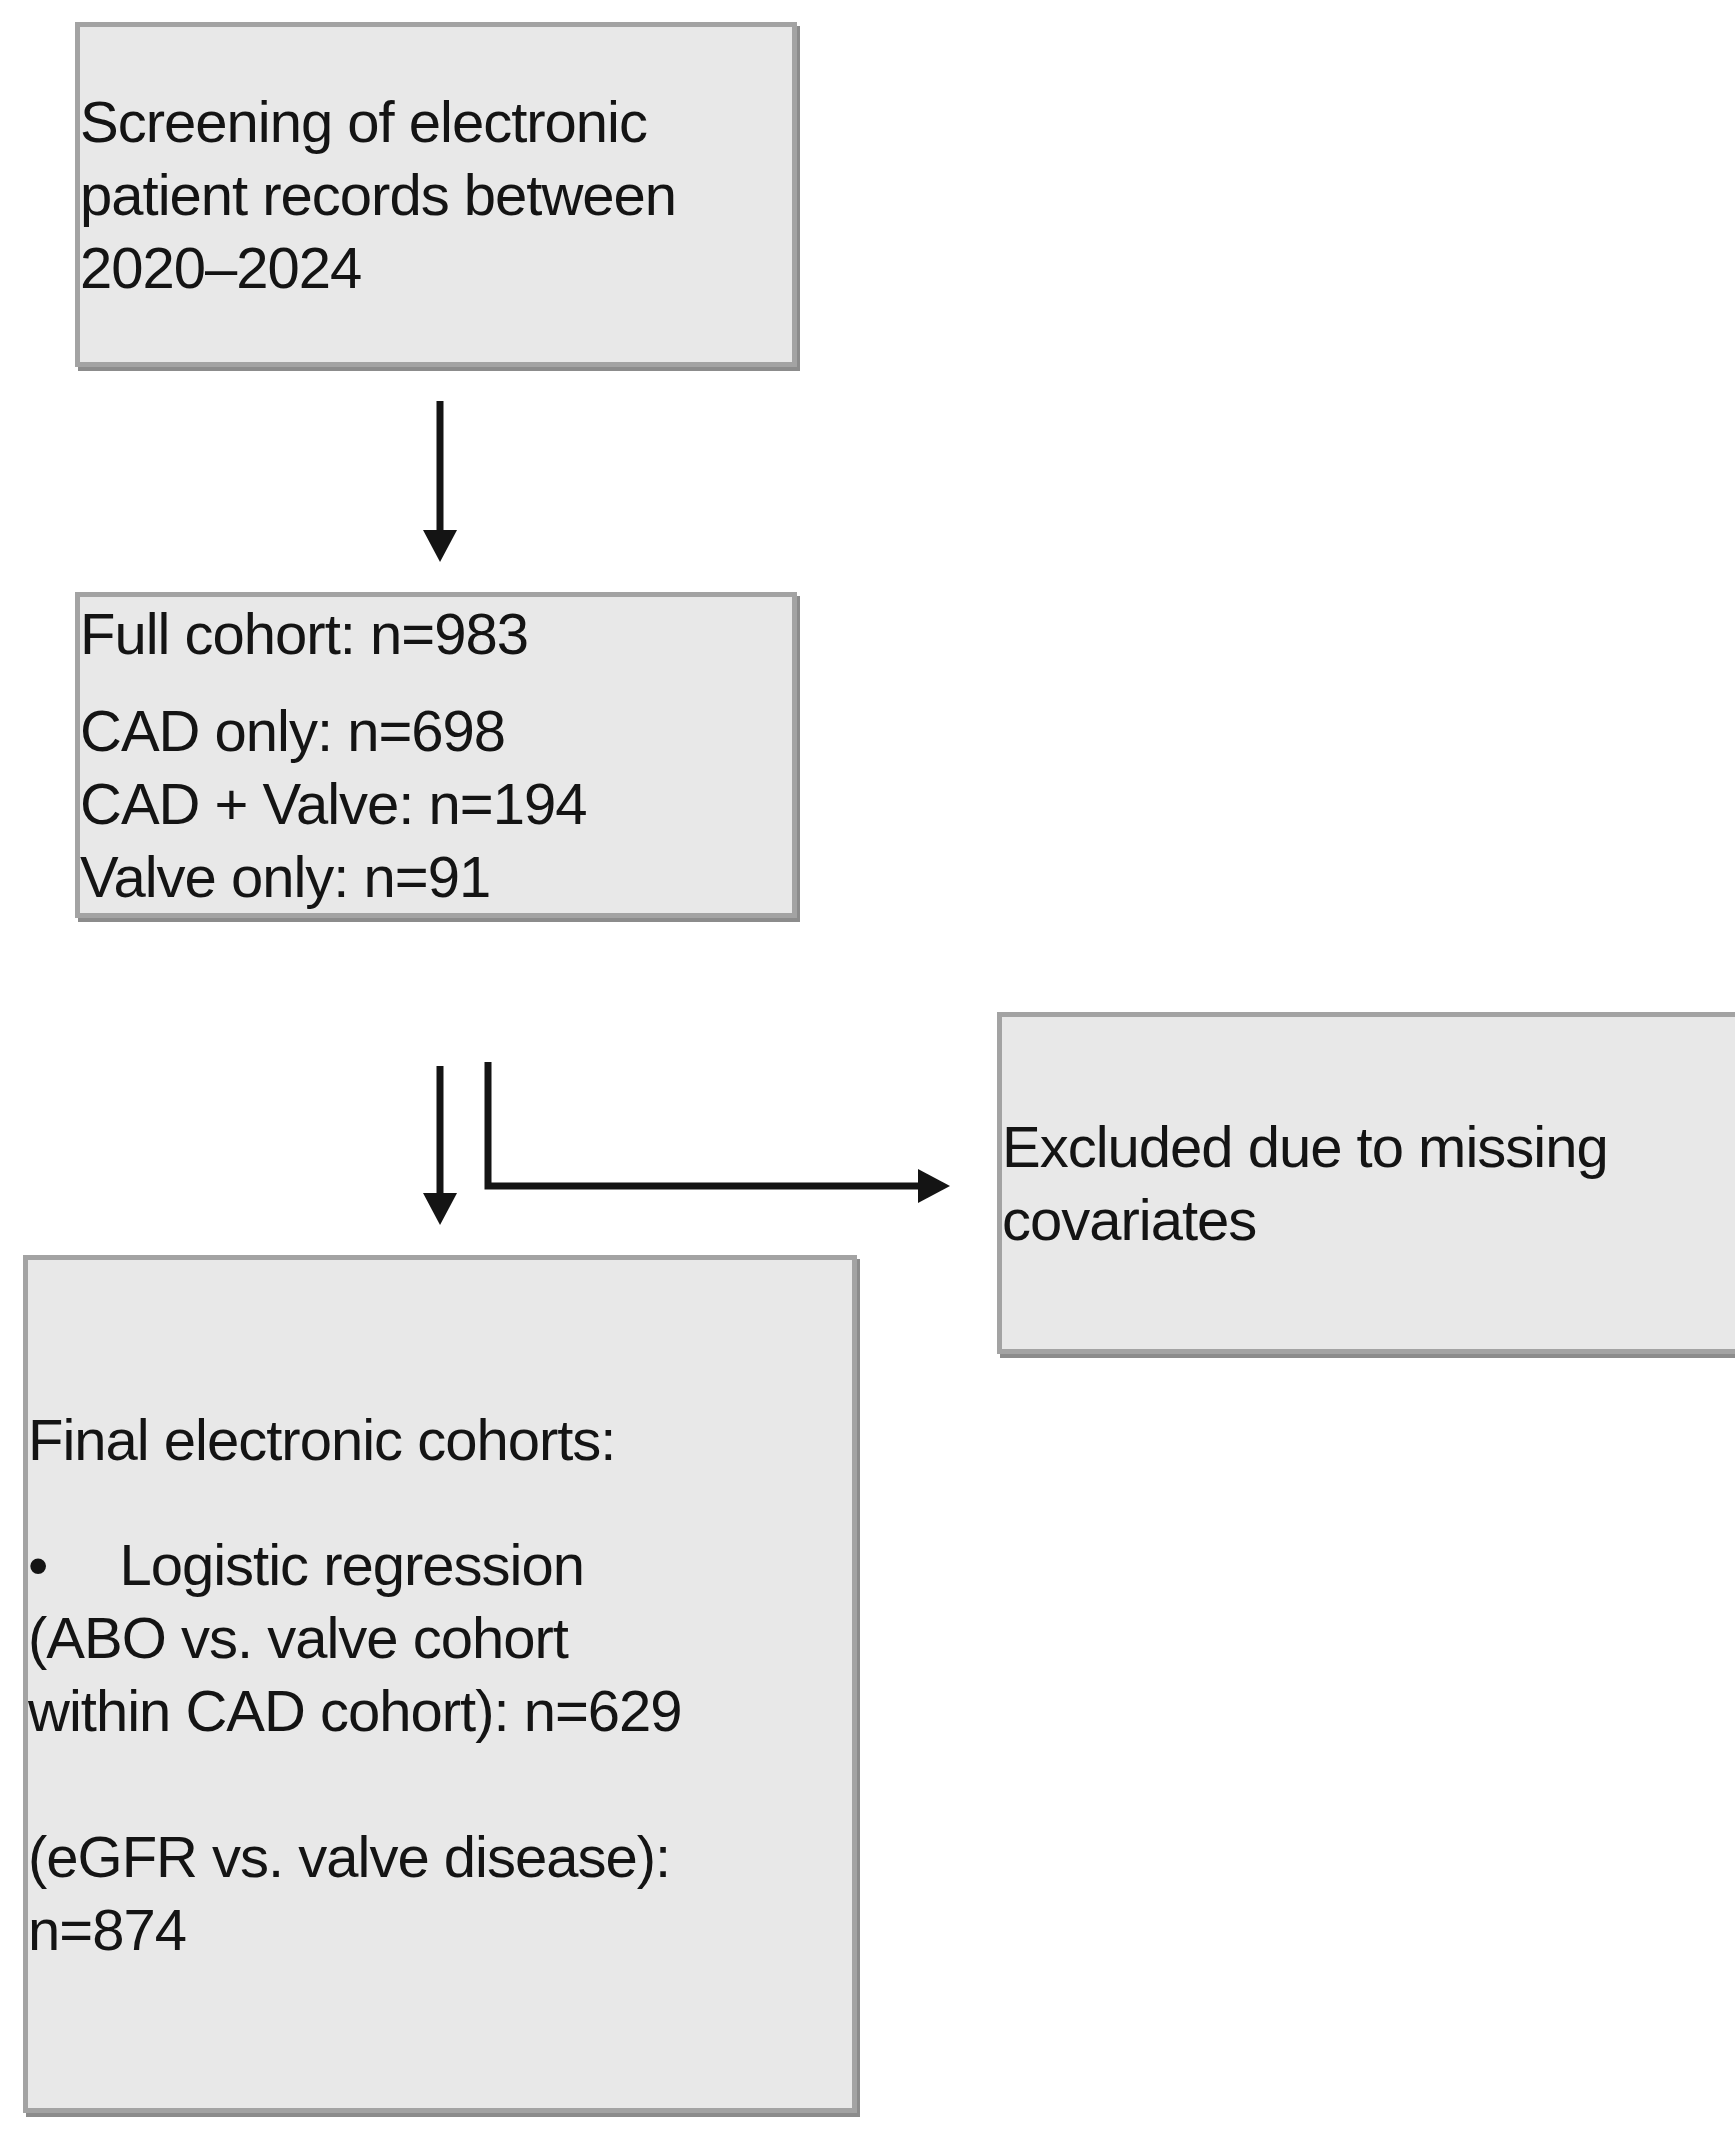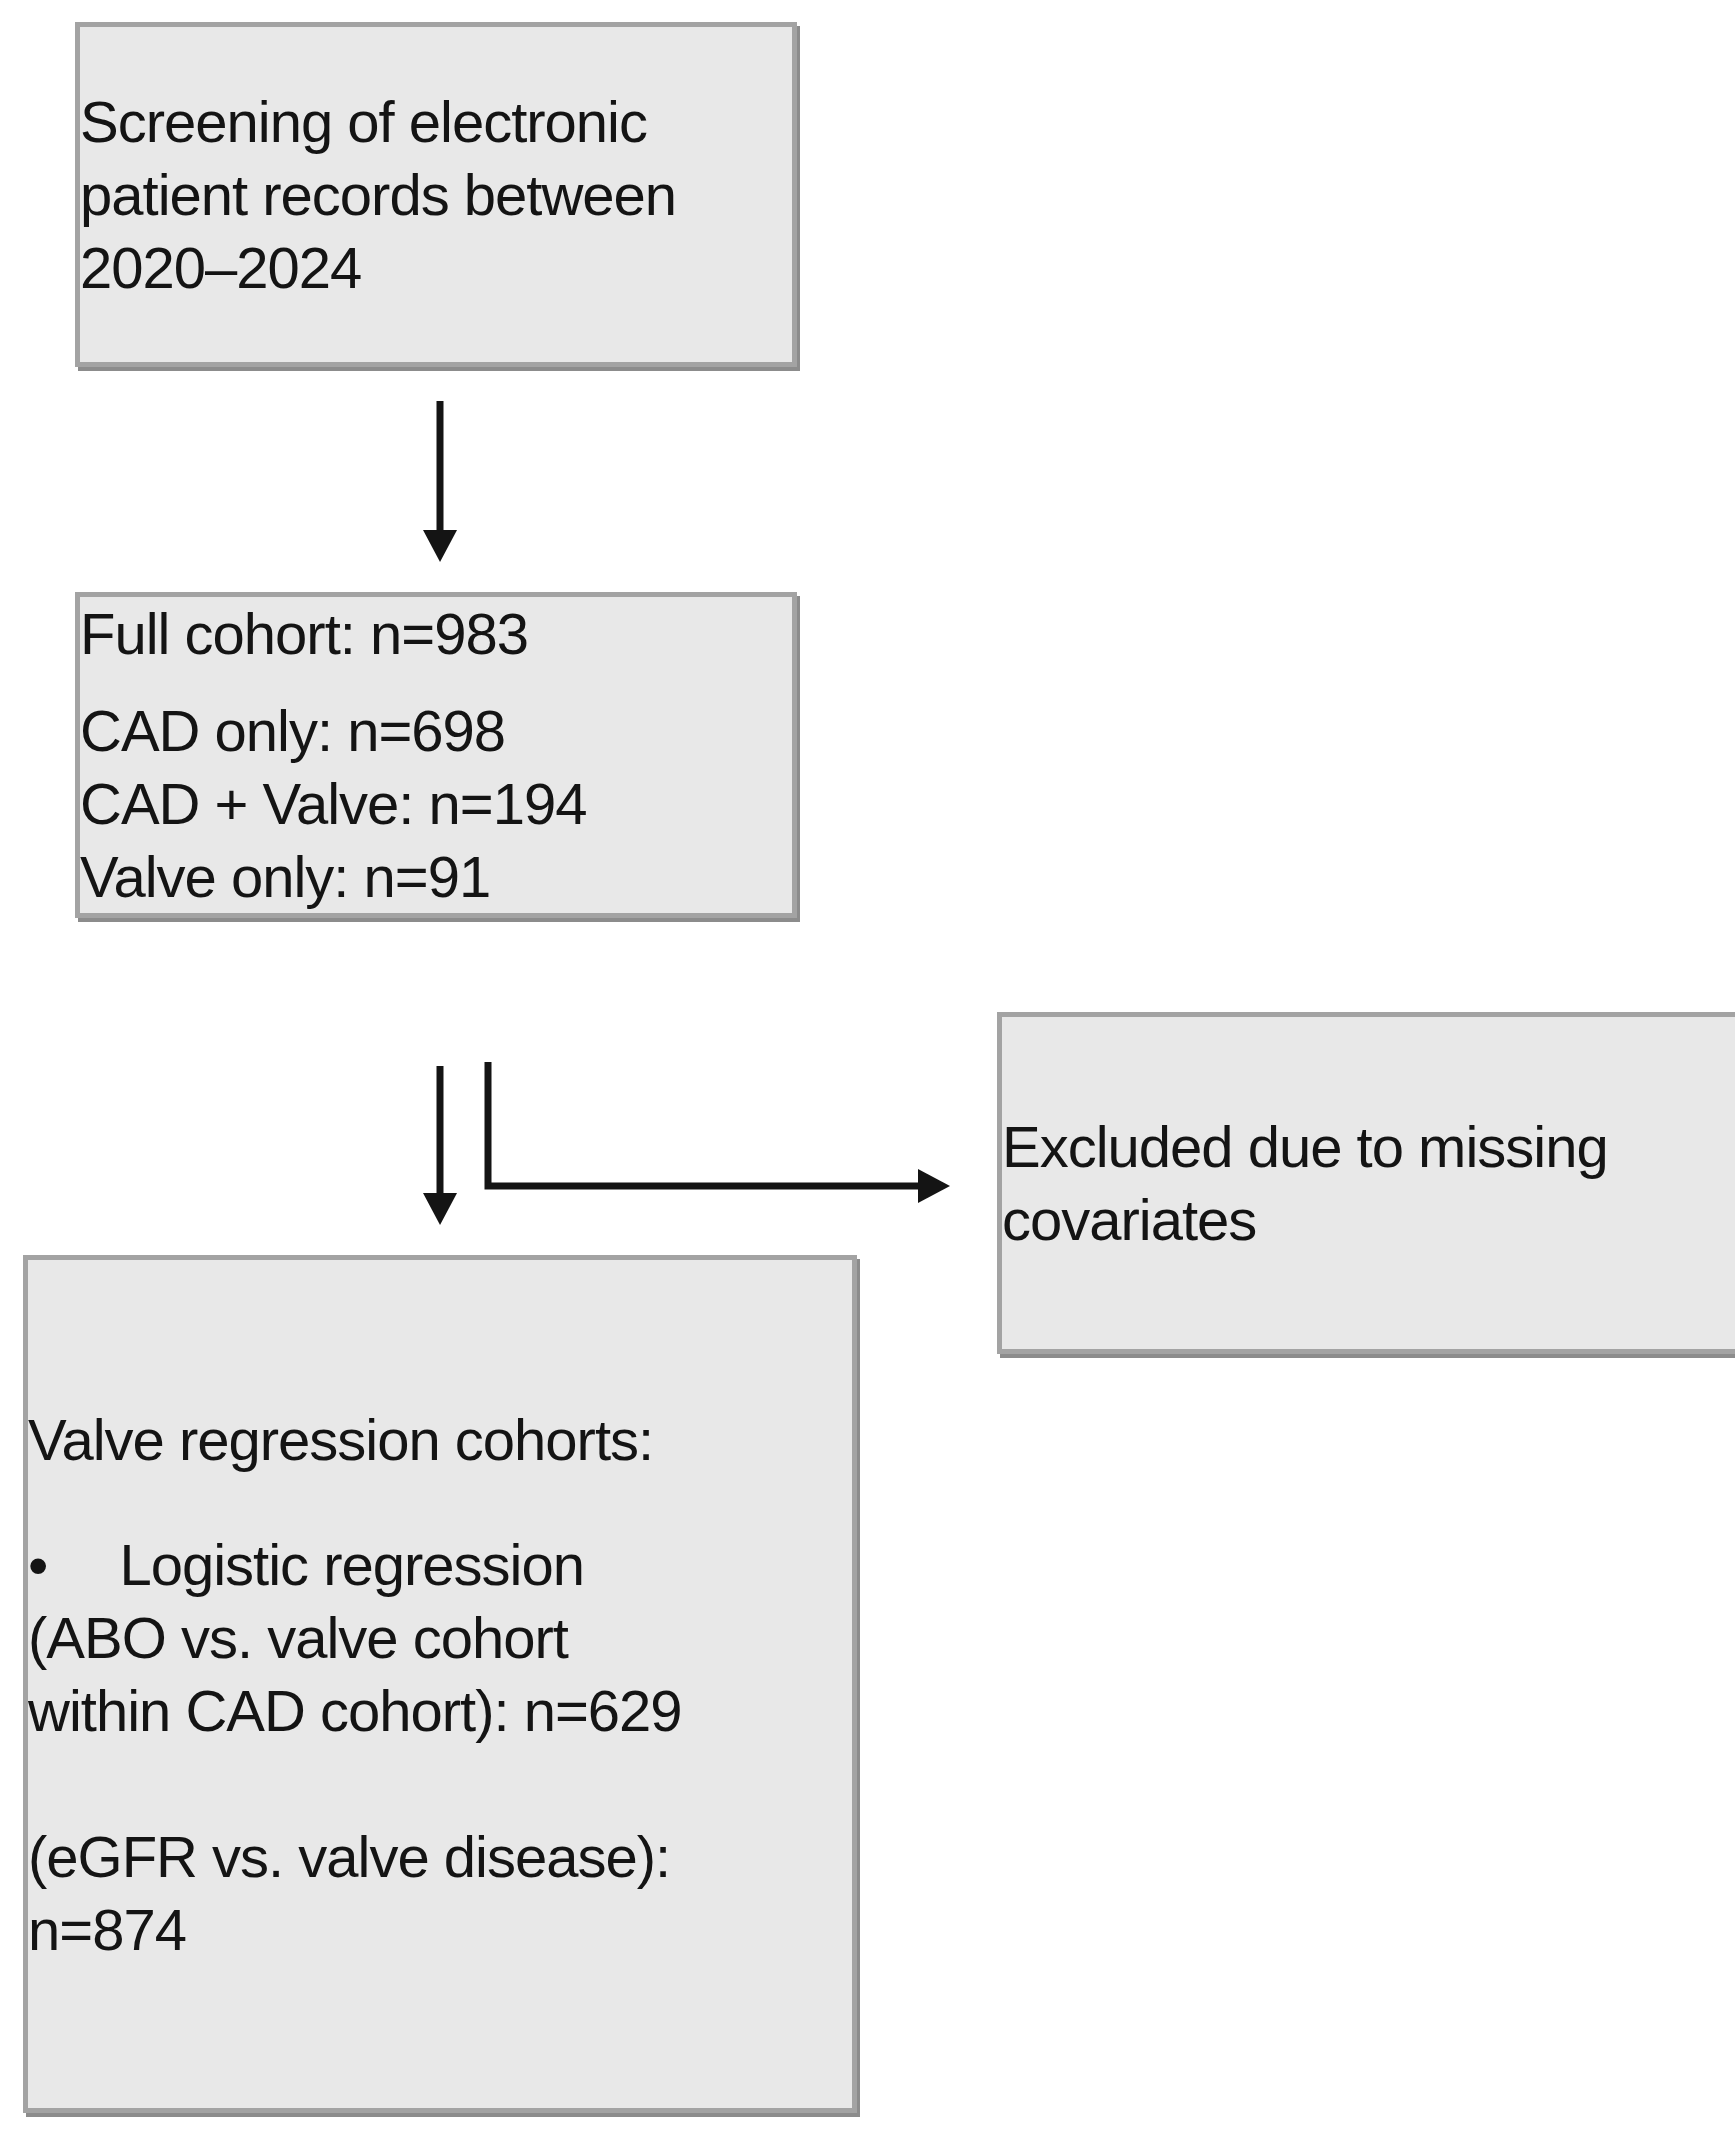--- a/index.html
+++ b/index.html
@@ -76,21 +76,21 @@
     <div class="line">CAD + Valve: n=194</div>
     <div class="line">Valve only: n=91</div>
   </div>
 
   <div class="box" id="box-excluded">
     <div class="line">Excluded due to missing</div>
     <div class="line">covariates</div>
   </div>
 
   <div class="box" id="box-final">
-    <div class="line">Valve regression cohorts:</div>
+    <div class="line">Final electronic cohorts:</div>
     <div class="gap-s"></div>
     <div class="line">•  Logistic regression</div>
     <div class="line">(ABO vs. valve cohort</div>
     <div class="line">within CAD cohort): n=629</div>
     <div class="gap-l"></div>
     <div class="line">(eGFR vs. valve disease):</div>
     <div class="line">n=874</div>
   </div>
 
 </div>

